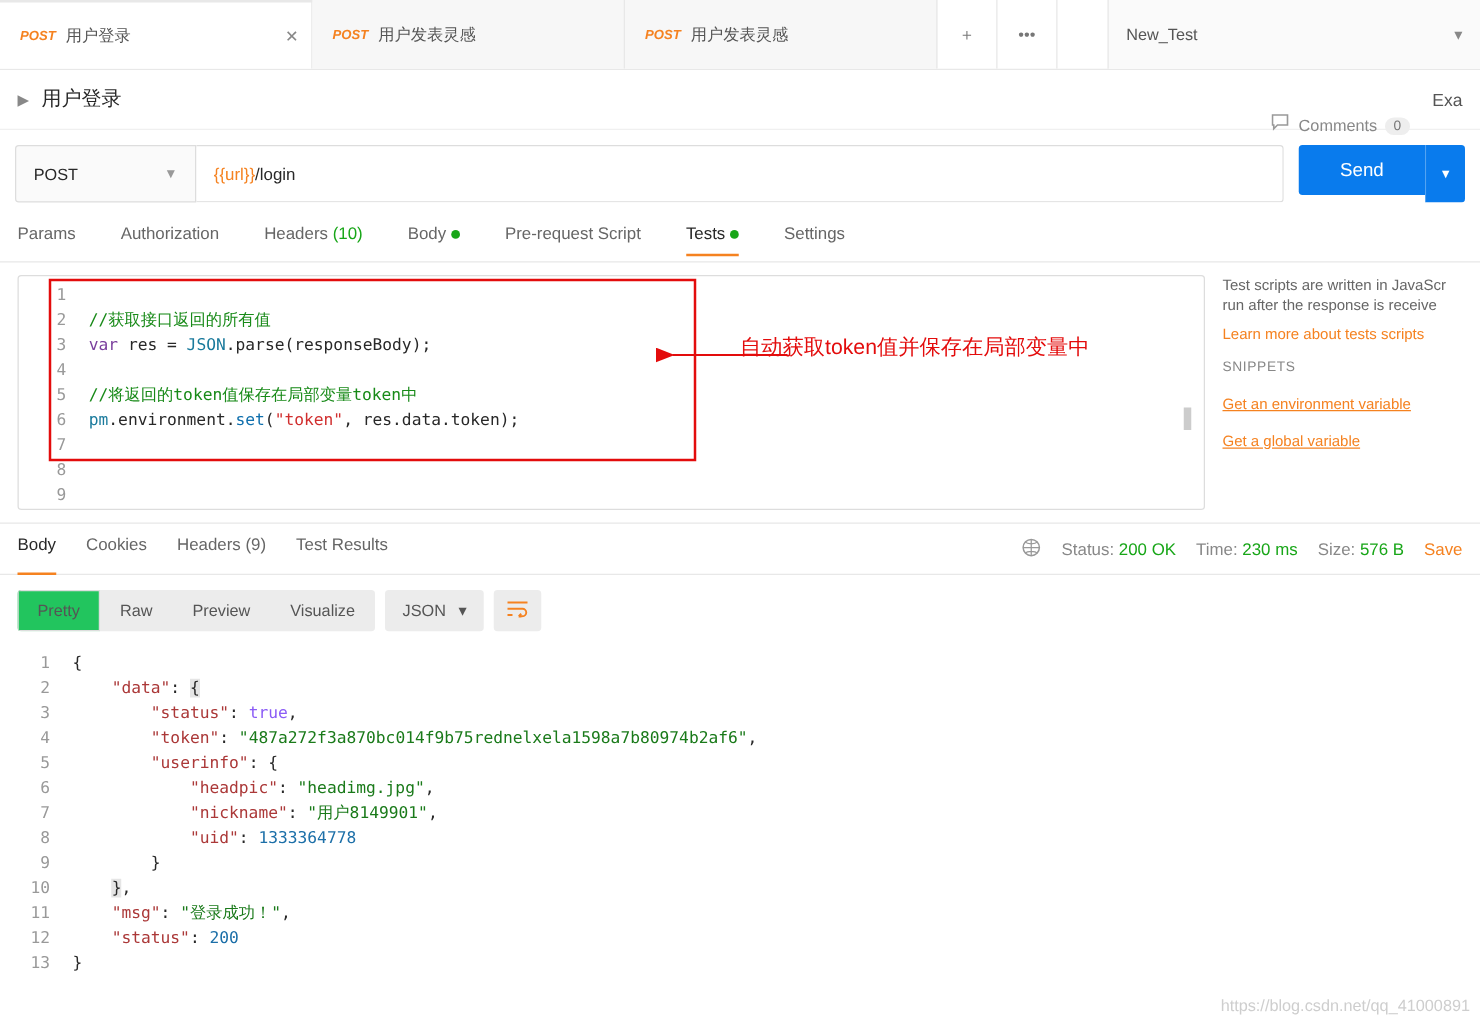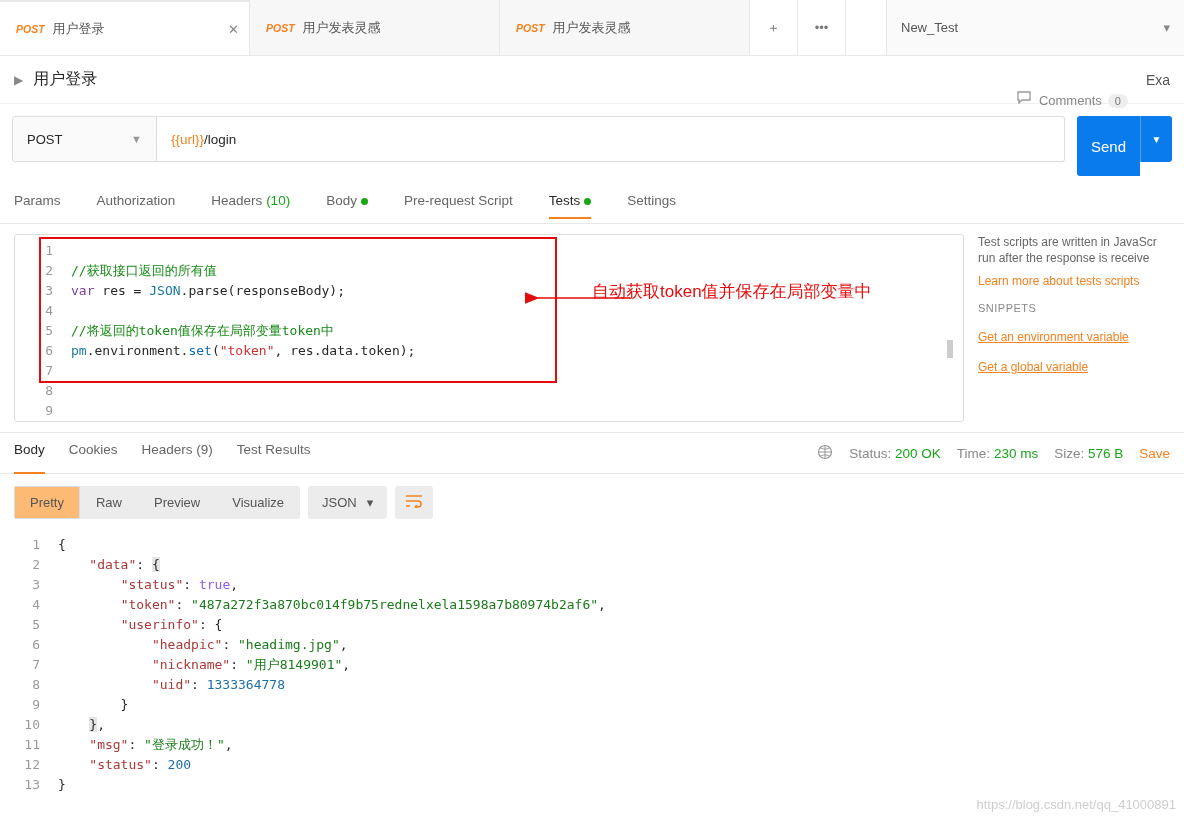--- a/index.html
+++ b/index.html
@@ -24,21 +24,21 @@
     .comments-btn .ic { margin-right: 6px; }
     .comments-btn .badge { background: #eee; padding: 1px 7px; border-radius: 8px; font-size: 11px; margin-left: 6px; color: #777; }
     .exa { color: #555; font-size: 14px; }
     
     .req-row { display: flex; padding: 12px; gap: 12px; }
     .method-select { display: flex; align-items: center; width: 145px; border: 1px solid #ddd; border-radius: 3px 0 0 3px; padding: 0 14px; height: 46px; position: relative; background: #fafafa; }
     .method-select .chev { position: absolute; right: 14px; color: #999; font-size: 11px; }
     .url-input { flex: 1; border: 1px solid #ddd; border-left: 0; margin-left: -12px; border-radius: 0 3px 3px 0; height: 46px; display: flex; align-items: center; padding: 0 14px; font-size: 13.5px; }
     .url-input .var { color: #f58220; }
     .send-group { display: flex; }
-    .send-btn { background: #097bed; color: #fff; border: none; height: 60px; padding: 0 14px; border-radius: 3px 0 0 3px; font-size: 15px; font-weight: 500; cursor: pointer; }
+    .send-btn { background: #097bed; color: #fff; border: none; height: 40px; padding: 0 33px; border-radius: 3px 0 0 3px; font-size: 15px; font-weight: 500; cursor: pointer; }
     .send-dd { background: #097bed; color: #fff; border: none; height: 46px; width: 32px; border-left: 1px solid rgba(255,255,255,0.3); border-radius: 0 3px 3px 0; cursor: pointer; display: flex; align-items: center; justify-content: center; font-size: 10px; }
     
     .req-tabs { display: flex; padding: 0 14px; border-bottom: 1px solid #e8e8e8; height: 36px; align-items: center; gap: 36px; font-size: 13.5px; color: #666; }
     .req-tabs .rtab { cursor: pointer; padding-bottom: 10px; position: relative; }
     .req-tabs .rtab.active { color: #282828; }
     .req-tabs .rtab.active::after { content:""; position: absolute; bottom:-1px; left:0; right:0; height:2px; background:#f58220; }
     .req-tabs .count { color: #18a618; }
     .req-tabs .dot { width: 7px; height: 7px; border-radius: 50%; background: #18a618; display: inline-block; margin-left: 4px; }
     
     .editor-zone { display: flex; padding: 10px 14px; gap: 14px; position: relative; }
@@ -70,21 +70,21 @@
     .resp-tabs-row .rtab2.active::after { content:""; position: absolute; bottom:-9px; left:0; right:0; height:2px; background:#f58220; }
     .resp-tabs-row .spacer { flex: 1; }
     .resp-tabs-row .globe { color: #888; margin-right: 16px; }
     .resp-tabs-row .meta { color: #888; margin-right: 16px; }
     .resp-tabs-row .meta .val { color: #18a618; }
     .resp-tabs-row .save { color: #f58220; cursor: pointer; }
     
     .resp-toolbar { display: flex; align-items: center; padding: 12px 14px; gap: 8px; }
     .rt-group { display: flex; background: #ececec; border-radius: 3px; overflow: hidden; }
     .rt-btn { padding: 9px 16px; cursor: pointer; color: #555; font-size: 13px; }
-    .rt-btn.active { background: #fdba74; box-shadow: inset 0 0 0 1px #ddd; }
+    .rt-btn.active { background: #22c55e; box-shadow: inset 0 0 0 1px #ddd; }
     .format-sel { display: flex; align-items: center; background: #ececec; padding: 9px 14px; border-radius: 3px; cursor: pointer; color: #555; font-size: 13px; gap: 10px; }
     .wrap-btn { background: #ececec; padding: 8px 10px; border-radius: 3px; cursor: pointer; color: #f58220; }
     
     .response-code { font-family: "Consolas", monospace; font-size: 13px; line-height: 20px; padding: 4px 14px; }
     .rcl { display: flex; }
     .rcl .ln { width: 44px; text-align: right; padding-right: 18px; color: #999; user-select: none; }
     .rcl .code { white-space: pre; }
     .key { color: #ab3838; }
     .vstr { color: #1a7a1a; }
     .vnum { color: #1c6fa8; }

